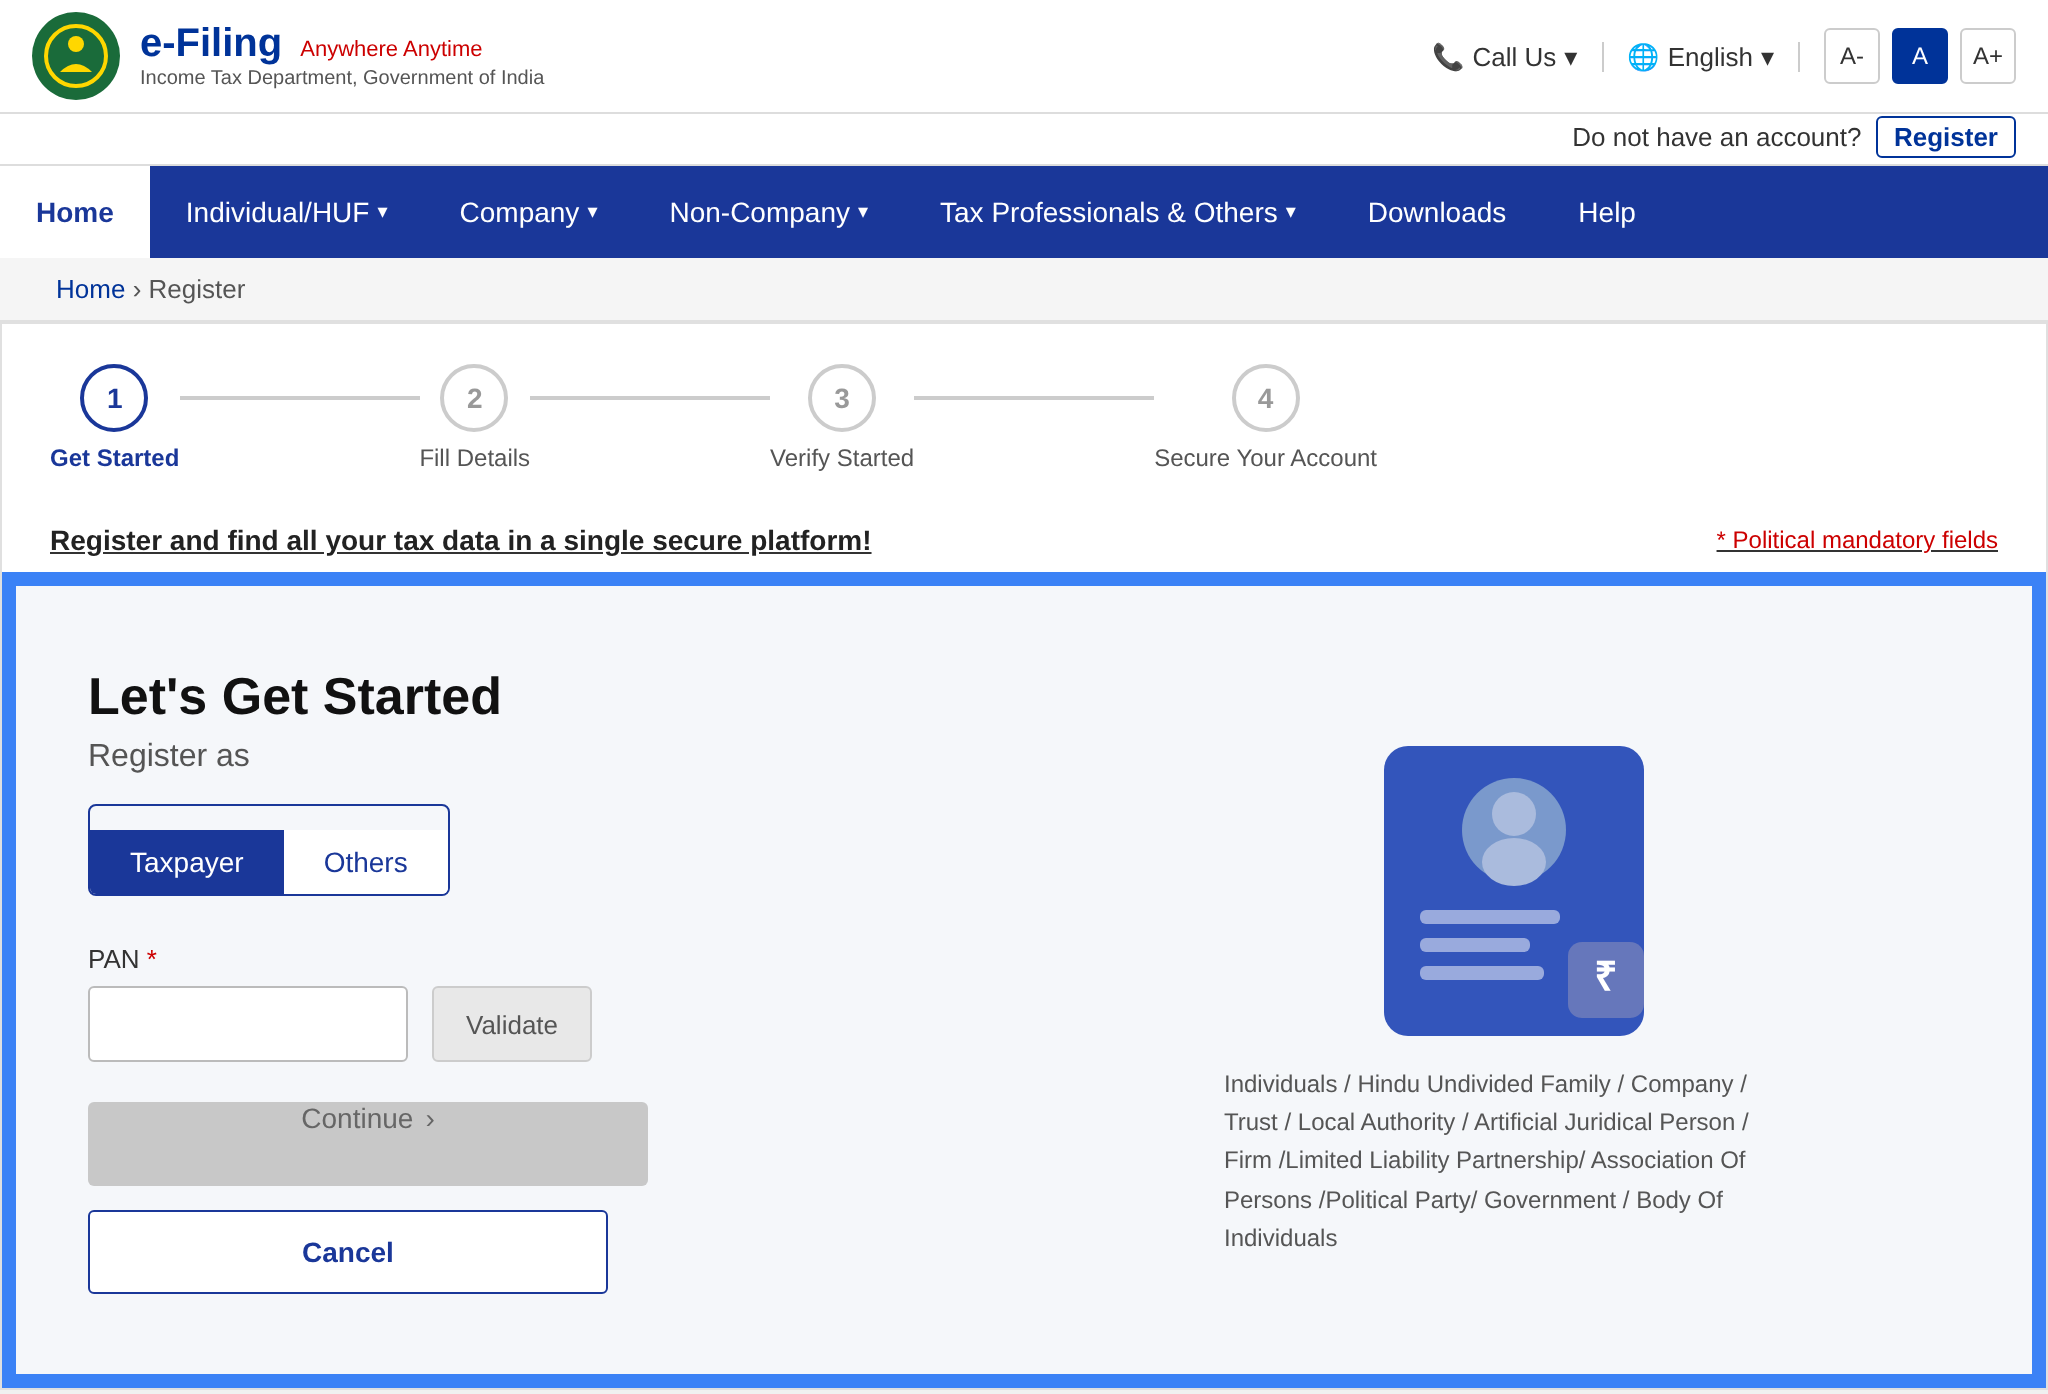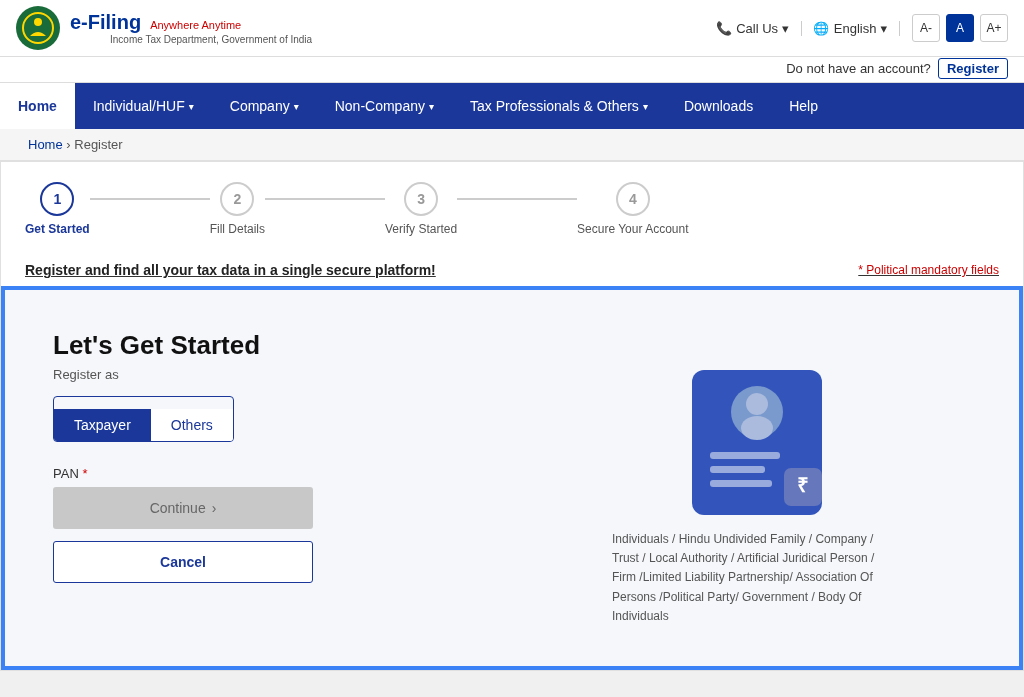--- a/index.html
+++ b/index.html
@@ -18,21 +18,21 @@
     .logo-emblem {
       width: 44px; height: 44px;
       background: #1a6b3a;
       border-radius: 50%;
       display: flex; align-items: center; justify-content: center;
       color: #fff; font-size: 10px; font-weight: bold;
     }
     .logo-text { line-height: 1.2; }
     .logo-text .efiling { font-size: 18px; font-weight: bold; color: #003399; }
     .logo-text .efiling span { color: #cc0000; font-size: 11px; font-weight: normal; }
-    .logo-text .subtitle { font-size: 10px; color: #555; margin-left: 40px; }
+    .logo-text .subtitle { font-size: 10px; color: #555; }
 
     .top-right { display: flex; align-items: center; gap: 8px; }
     .top-right .call-us {
       display: flex; align-items: center; gap: 4px;
       font-size: 13px; color: #333; cursor: pointer;
       border-right: 1px solid #ccc; padding-right: 12px; margin-right: 4px;
     }
     .top-right .lang {
       display: flex; align-items: center; gap: 4px;
       font-size: 13px; color: #333; cursor: pointer;
@@ -127,31 +127,31 @@
       justify-content: space-between;
       align-items: center;
       text-decoration: underline;
     }
     .tagline { font-size: 14px; font-weight: bold; color: #222; }
     .mandatory-note { font-size: 12px; color: #cc0000; }
 
     
     .main-content {
       background: #f5f7fa;
-      border: 4px solid #3b82f6;
+      border: 7px solid #3b82f6;
       margin: 0 0 0 0;
-      padding: 40px 48px;
+      padding: 40px 36px;
       display: flex;
       gap: 60px;
       min-height: 380px;
     }
 
     .left-panel { flex: 1; max-width: 420px; }
     .left-panel h1 { font-size: 26px; font-weight: bold; color: #111; margin-bottom: 6px; }
-    .left-panel .register-as { font-size: 13px; color: #555; margin-bottom: 14px; }
+    .left-panel .register-as { font-size: 16px; color: #555; margin-bottom: 14px; }
 
     .toggle-group {
       display: flex;
       border: 1px solid #1a3799;
       border-radius: 4px;
       overflow: hidden;
       width: fit-content;
       margin-bottom: 24px;
     }
     .toggle-btn {
@@ -169,24 +169,24 @@
       border: 1px solid #bbb; border-radius: 3px;
       padding: 0 10px; font-size: 14px;
     }
     .validate-btn {
       height: 38px; padding: 0 16px;
       background: #e8e8e8; border: 1px solid #ccc;
       color: #555; font-size: 13px; border-radius: 3px; cursor: pointer;
     }
 
     .continue-btn {
-      width: 260px; height: 42px;
+      width: 280px; height: 42px;
       background: #c8c8c8; border: none;
       color: #666; font-size: 14px; border-radius: 3px; cursor: not-allowed;
-      display: flex; align-items: center; justify-content: center; gap: 6px;
+      display: flex; align-items: flex-start; justify-content: center; gap: 6px;
       margin-bottom: 12px;
     }
     .cancel-btn {
       width: 260px; height: 42px;
       background: #fff; border: 1px solid #1a3799;
       color: #1a3799; font-size: 14px; font-weight: bold;
       border-radius: 3px; cursor: pointer;
     }
 
     
@@ -346,20 +346,24 @@
 
       <div class="toggle-group">
         <button class="toggle-btn active">Taxpayer</button>
         <button class="toggle-btn">Others</button>
       </div>
 
       <div class="field-label">
         <span>PAN</span>
         <span class="required"> *</span>
       </div>
+      <div class="pan-row">
+        <input class="pan-input" type="text" placeholder="" style="">
+        <button class="validate-btn">Validate</button>
+      </div>
 
       <button class="continue-btn" disabled="">
         <span>Continue</span>
         <span>›</span>
       </button>
       <button class="cancel-btn">Cancel</button>
     </div>
 
     <div class="right-panel">
       <div class="illustration">

